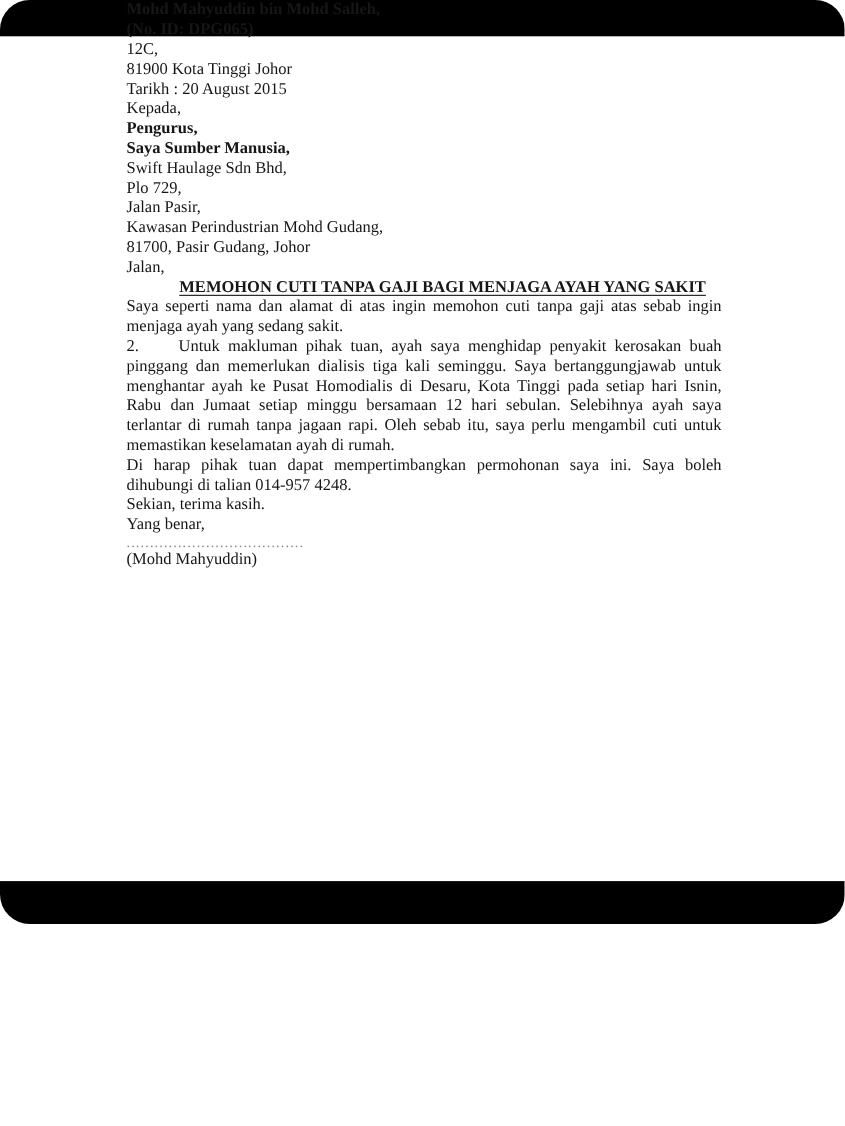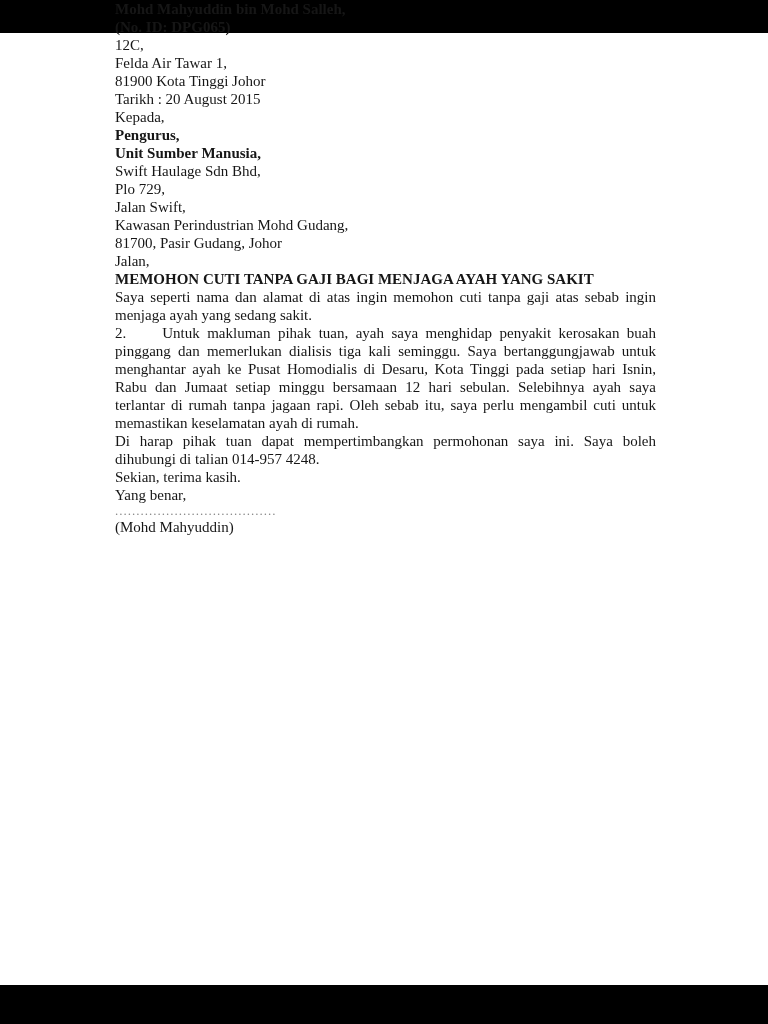--- a/index.html
+++ b/index.html
@@ -1,23 +1,24 @@
 <!DOCTYPE html>
 <html><head>
 <meta charset="utf-8">
 <style>
   html, body { margin: 0; padding: 0; background: #ffffff; }
   .canvas {
     position: relative;
     width: 768px;
-    height: 1024px;
+    height: 840px;
     background: #ffffff;
     overflow: hidden;
     font-family: "Liberation Serif", serif;
     color: #161616;
+    border-radius: 27px;
   }
   .letterbox-bar {
     position: absolute;
     left: 0;
     width: 768px;
     background: #000000;
   }
   .bar-top { top: 0; height: 33px; }
   .bar-bottom { bottom: 0; height: 39px; }
   .page-content {
@@ -32,21 +33,23 @@
   .bold { font-weight: bold; }
   .sender-block { margin-top: 93px; }
   .date-line { margin-top: 33px; }
   .recipient-block { margin-top: 41px; }
   .salutation { margin-top: 14px; }
   .subject-line {
     margin-top: 20px;
     font-weight: bold;
   }
   .subject-line span {
+    text-decoration: underline;
     text-underline-offset: 3px;
+    margin-left: 48px;
   }
   .para { text-align: justify; }
   .para-1 { margin-top: 37px; }
   .para-2 { margin-top: 15px; }
   .para-3 { margin-top: 18px; }
   .closing-thanks { margin-top: 17px; }
   .sign-off { margin-top: 54px; }
   .signature-dots {
     margin-top: 40px;
     line-height: 14px;
@@ -63,33 +66,32 @@
 <div class="canvas">
 
   <div class="letterbox-bar bar-top"></div>
 
   <div class="page-content">
 
     <div class="sender-block">
       <div class="bold">Mohd Mahyuddin bin Mohd Salleh,</div>
       <div class="bold">(No. ID: DPG065)</div>
       <div>12C,</div>
-      <div>Felda Air Tawar 1,</div>
       <div>81900 Kota Tinggi Johor</div>
     </div>
 
     <div class="date-line">Tarikh : 20 August 2015</div>
 
     <div class="recipient-block">
       <div>Kepada,</div>
       <div class="bold">Pengurus,</div>
-      <div class="bold">Unit Sumber Manusia,</div>
+      <div class="bold">Saya Sumber Manusia,</div>
       <div>Swift Haulage Sdn Bhd,</div>
       <div>Plo 729,</div>
-      <div>Jalan Swift,</div>
+      <div>Jalan Pasir,</div>
       <div>Kawasan Perindustrian Mohd Gudang,</div>
       <div>81700, Pasir Gudang, Johor</div>
     </div>
 
     <div class="salutation">Jalan,</div>
 
     <div class="subject-line">
       <span>MEMOHON CUTI TANPA GAJI BAGI MENJAGA AYAH YANG SAKIT</span>
     </div>
 

